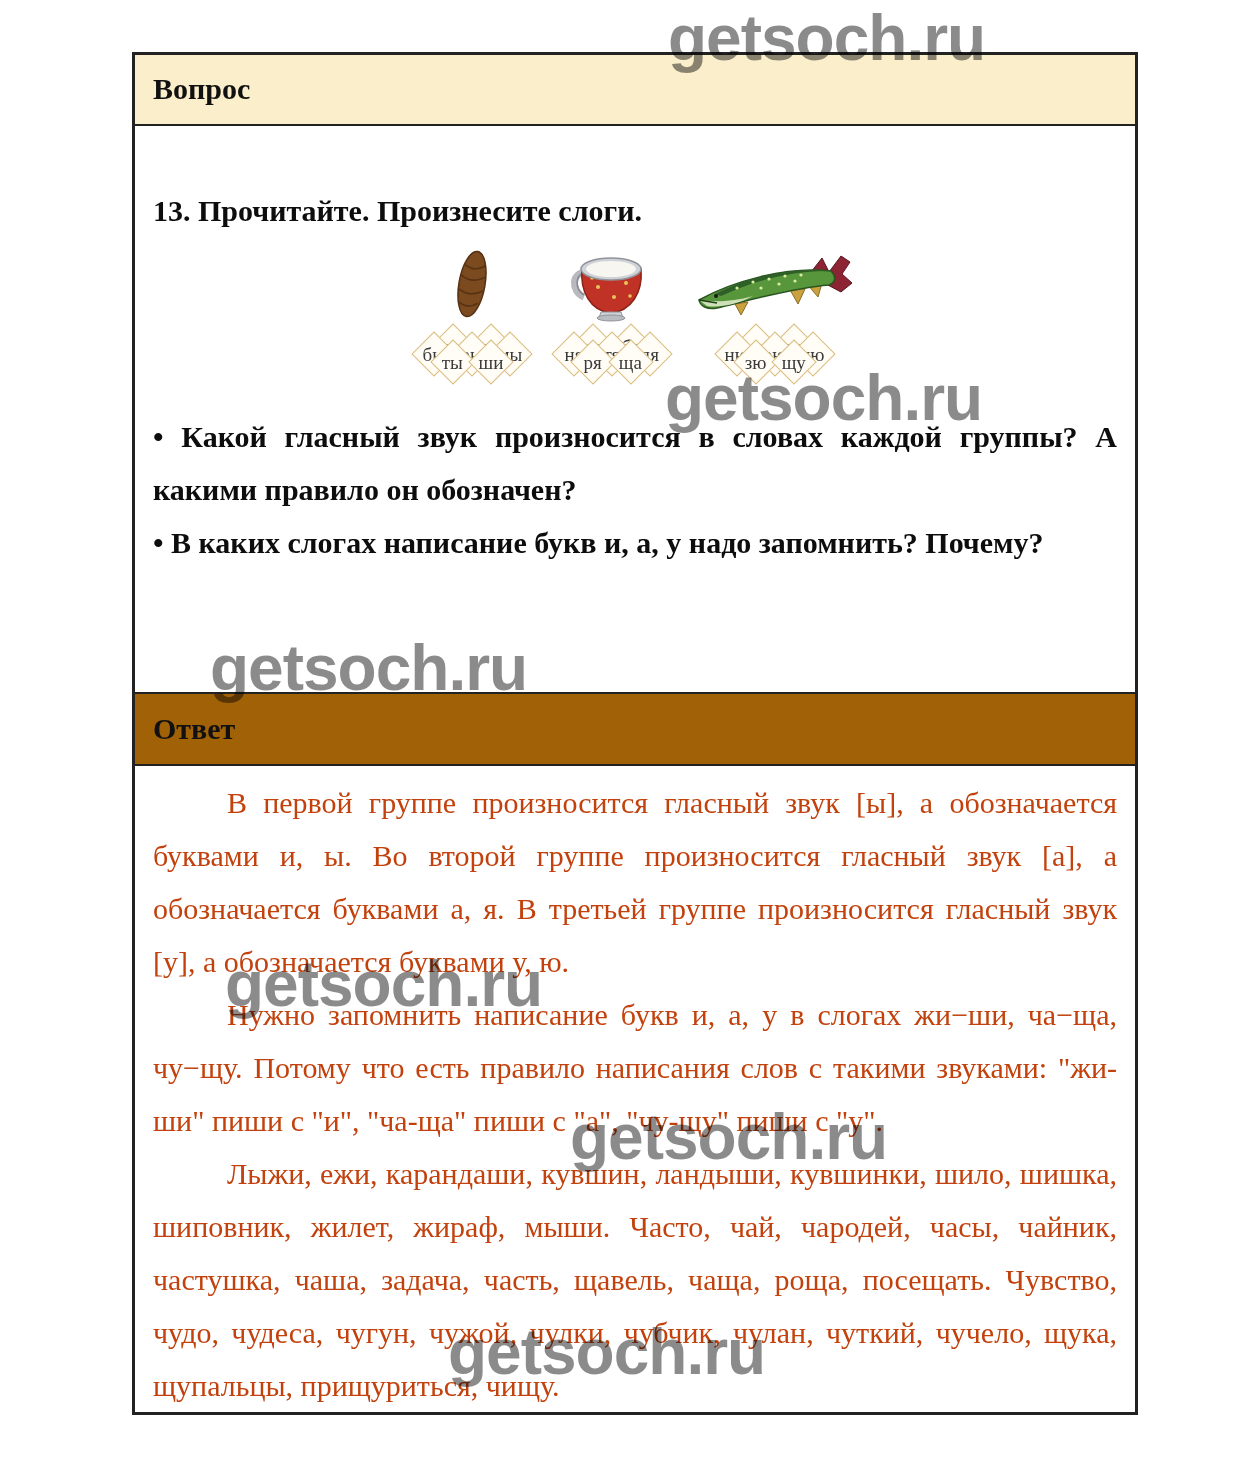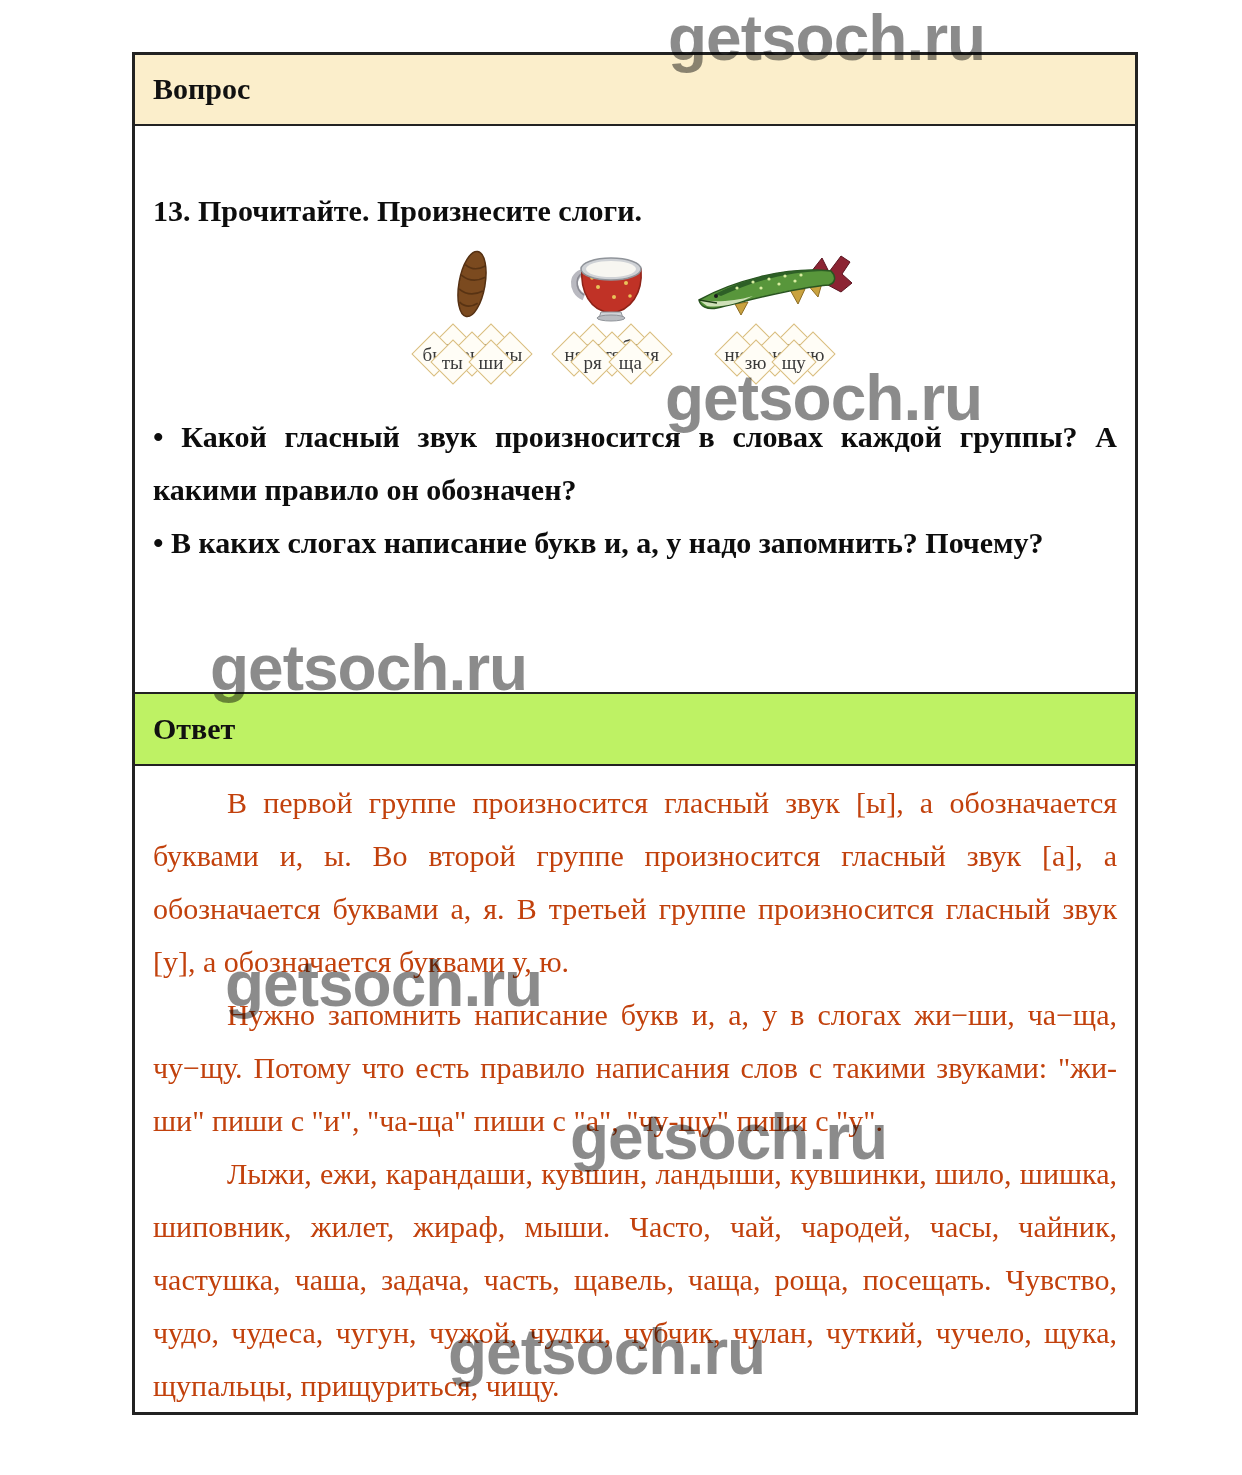--- a/index.html
+++ b/index.html
@@ -21,21 +21,21 @@
     display:flex; flex-direction:column;
   }
   .band-label { font-size:30px; font-weight:bold; color:#111; line-height:36px; }
   .q-header {
     height:74px; background:#fbeecb;
     border-bottom:2px solid #222222;
     padding:16px 18px 0;
   }
   .q-cell { height:552px; padding:14px 18px 0; background:transparent;margin-top:48px; }
   .a-header {
-    height:77px; background:#bef264;
+    height:77px; background:#a16207;
     border-top:2px solid #222222;
     border-bottom:2px solid #222222;
     padding:17px 18px 0;
   }
   .a-cell { flex:1; padding:10px 18px 0; }
 
   .task-title { margin:0; font-size:30px; font-weight:bold; line-height:46px; color:#0d0d0d; }
 
   
   .pic-row {

